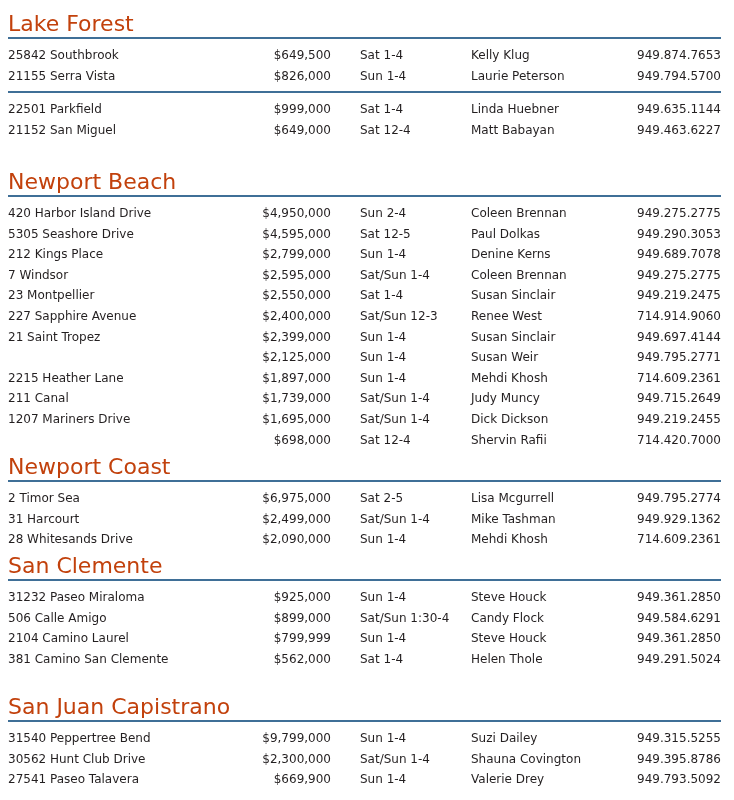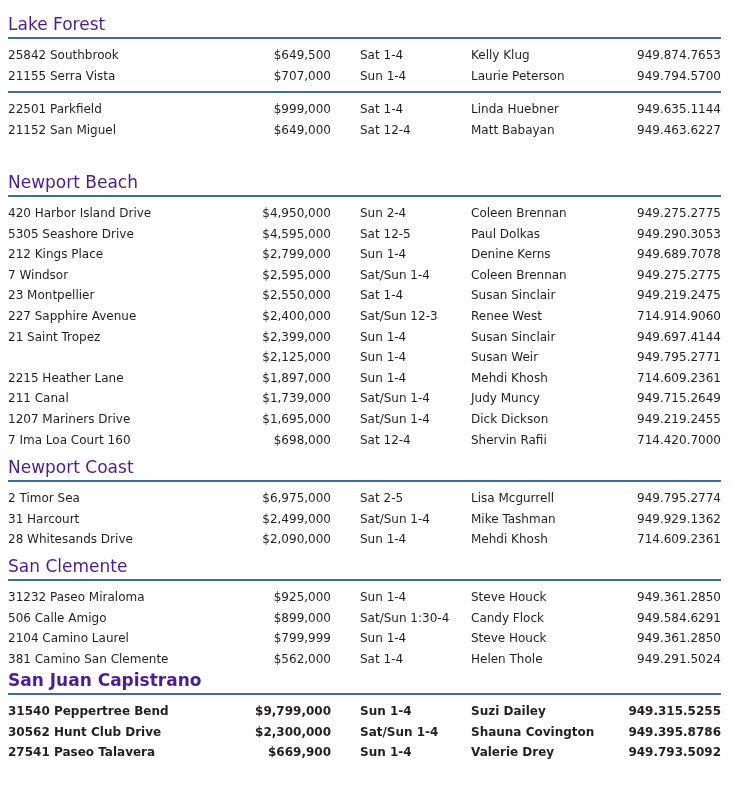--- a/index.html
+++ b/index.html
@@ -3,22 +3,22 @@
 <meta charset="utf-8">
 <style>
   html, body { margin: 0; padding: 0; background: #ffffff; }
   body {
     width: 734px; height: 800px; overflow: hidden; position: relative;
     font-family: "DejaVu Sans", sans-serif; color: #231f20;
   }
   #doc { position: absolute; left: 8px; top: 0; width: 713px; }
   .section { position: relative; }
   .sec-title {
-    font-size: 17px; line-height: 24px; height: 27px; padding-top: 12px;
-    letter-spacing: 0px; color: #4c1d95; white-space: nowrap;
+    font-size: 22px; line-height: 24px; height: 27px; padding-top: 12px;
+    letter-spacing: 0px; color: #c2410c; white-space: nowrap;
     box-sizing: content-box;
   }
   .section .sec-title { padding-top: 0; height: 25px; margin-top: 0; }
   .rule { height: 2px; background: #3f6f97; margin-bottom: 6px; }
   .row { position: relative; height: 20.6px; font-size: 12px; line-height: 20.6px; white-space: nowrap; }
   .row span { position: absolute; top: 0; }
   .addr { left: 0; }
   .price { right: 390px; text-align: right; }
   .time { left: 352px; }
   .agent { left: 463px; }
@@ -34,21 +34,21 @@
     <div class="rule"></div>
     <div class="row">
       <span class="addr">25842 Southbrook</span>
       <span class="price">$649,500</span>
       <span class="time">Sat 1-4</span>
       <span class="agent">Kelly Klug</span>
       <span class="phone">949.874.7653</span>
     </div>
     <div class="row">
       <span class="addr">21155 Serra Vista</span>
-      <span class="price">$707,000</span>
+      <span class="price">$826,000</span>
       <span class="time">Sun 1-4</span>
       <span class="agent">Laurie Peterson</span>
       <span class="phone">949.794.5700</span>
     </div>
   </div>
 
   <div class="section" style="position:absolute; top:91px; left:0; width:713px;">
     <div class="rule"></div>
     <div class="row">
       <span class="addr">22501 Parkfield</span>
@@ -139,21 +139,20 @@
       <span class="phone">949.715.2649</span>
     </div>
     <div class="row">
       <span class="addr">1207 Mariners Drive</span>
       <span class="price">$1,695,000</span>
       <span class="time">Sat/Sun 1-4</span>
       <span class="agent">Dick Dickson</span>
       <span class="phone">949.219.2455</span>
     </div>
     <div class="row">
-      <span class="addr">7 Ima Loa Court 160</span>
       <span class="price">$698,000</span>
       <span class="time">Sat 12-4</span>
       <span class="agent">Shervin Rafii</span>
       <span class="phone">714.420.7000</span>
     </div>
   </div>
 
   <div class="section" style="position:absolute; top:455px; left:0; width:713px;">
     <div class="sec-title">Newport Coast</div>
     <div class="rule"></div>
@@ -206,21 +205,21 @@
     </div>
     <div class="row">
       <span class="addr">381 Camino San Clemente</span>
       <span class="price">$562,000</span>
       <span class="time">Sat 1-4</span>
       <span class="agent">Helen Thole</span>
       <span class="phone">949.291.5024</span>
     </div>
   </div>
 
-  <div class="section" style="position:absolute; top:668px; left:0; width:713px;font-weight:bold;">
+  <div class="section" style="position:absolute; top:695px; left:0; width:713px;">
     <div class="sec-title">San Juan Capistrano</div>
     <div class="rule"></div>
     <div class="row">
       <span class="addr">31540 Peppertree Bend</span>
       <span class="price">$9,799,000</span>
       <span class="time">Sun 1-4</span>
       <span class="agent">Suzi Dailey</span>
       <span class="phone">949.315.5255</span>
     </div>
     <div class="row">

